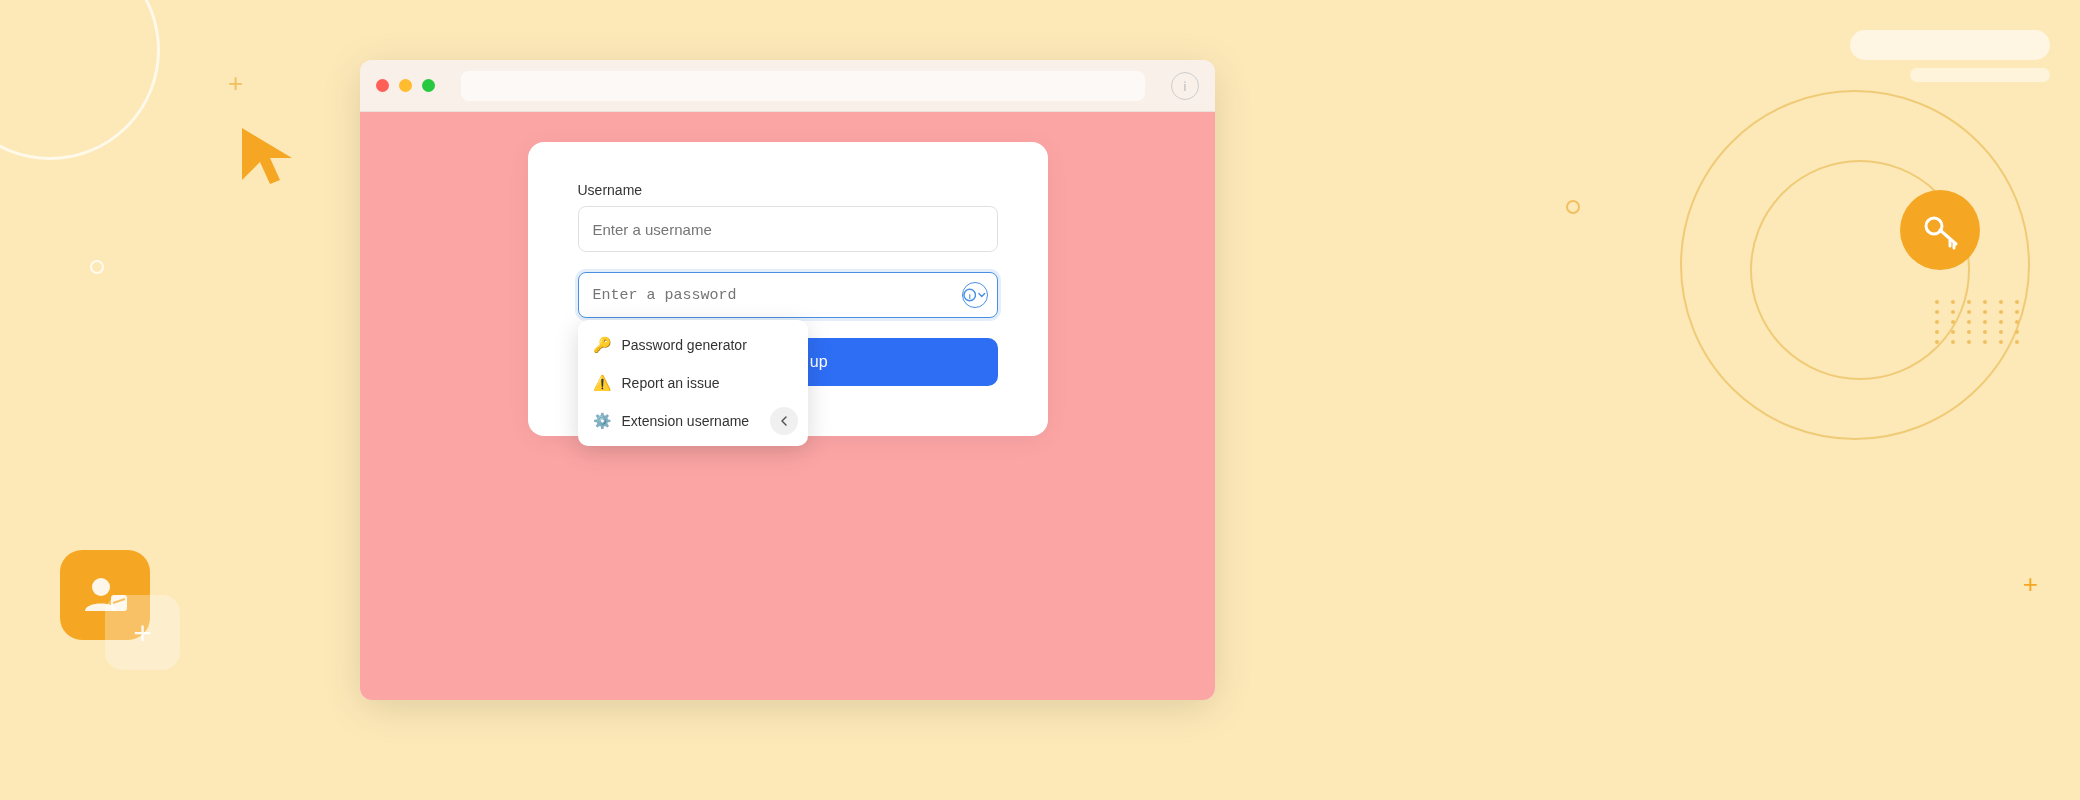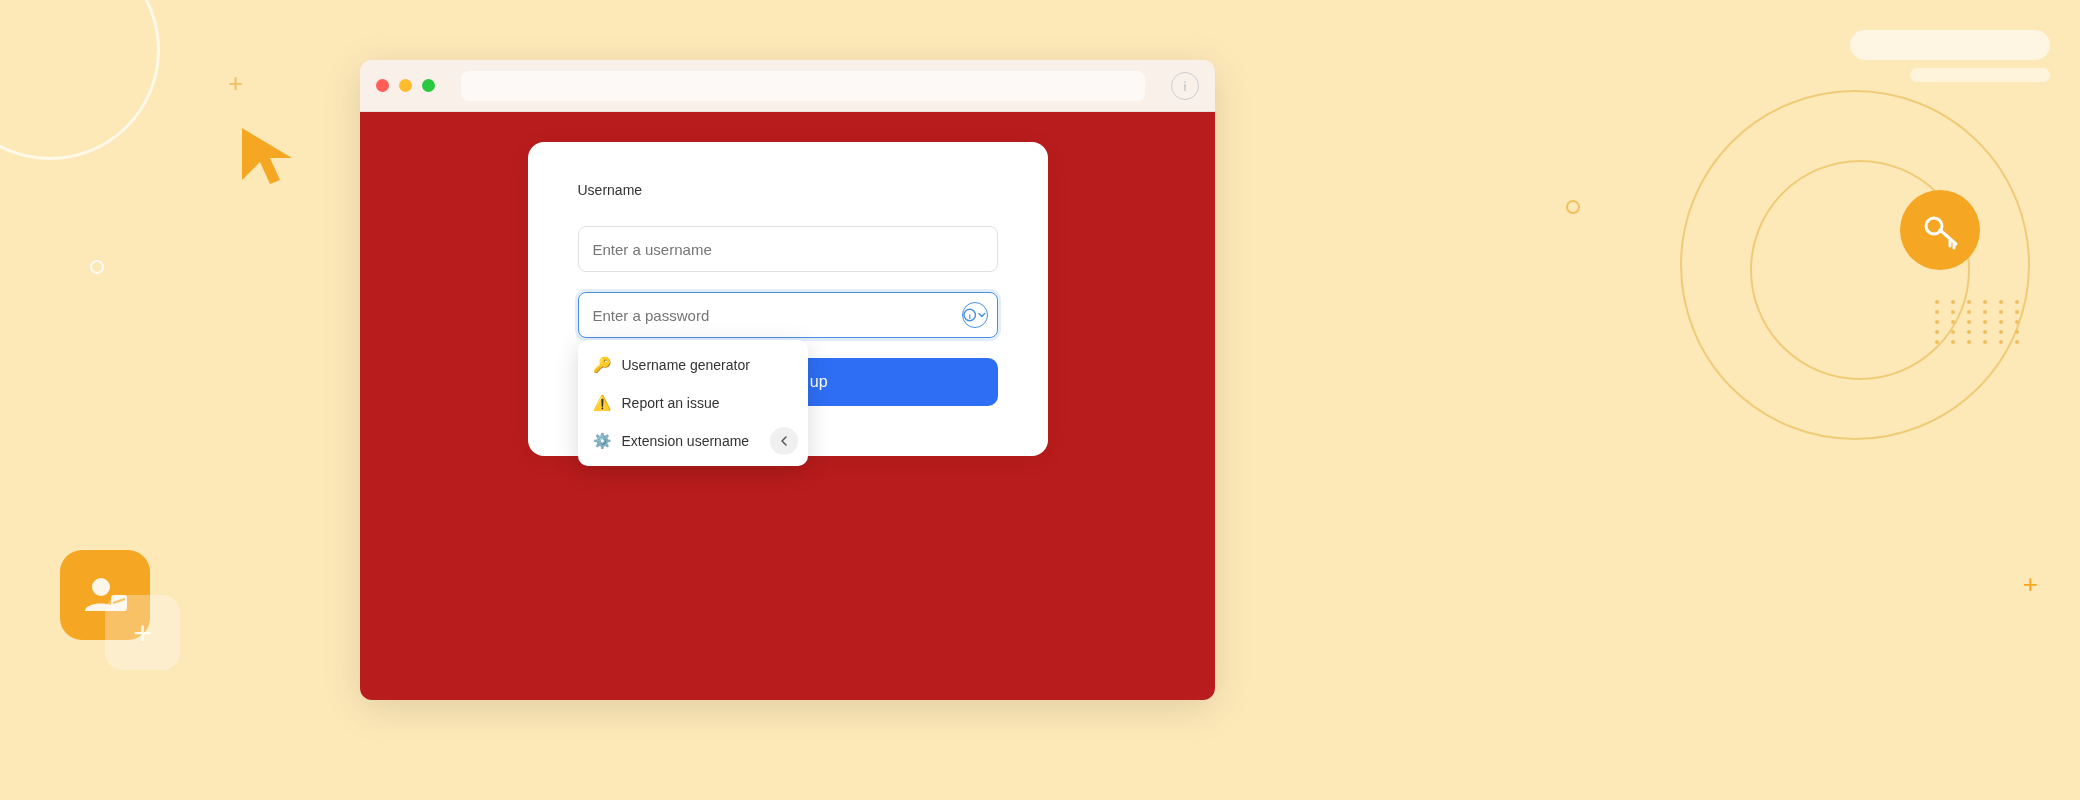--- a/index.html
+++ b/index.html
@@ -159,21 +159,21 @@
       justify-content: center;
       font-size: 13px;
       color: #aaa;
     }
 
     .browser-content {
       padding: 30px;
       display: flex;
       align-items: flex-start;
       justify-content: center;
-      background: #b91c1c;
+      background: #fca5a5;
       height: calc(100% - 52px);
     }
 
     
     .login-card {
       background: #fff;
       border-radius: 16px;
       padding: 40px 50px 50px;
       width: 520px;
       box-shadow: 0 4px 24px rgba(0,0,0,0.06);
@@ -194,37 +194,37 @@
 
     .form-input {
       width: 100%;
       height: 46px;
       border: 1.5px solid #e0e0e0;
       border-radius: 8px;
       padding: 0 14px;
       font-size: 15px;
       color: #888;
       outline: none;
-      margin-top: 20px;
     }
 
     .password-wrapper {
       position: relative;
     }
 
     .password-input {
       width: 100%;
       height: 46px;
       border: 1.5px solid #4a90e2;
       border-radius: 8px;
       padding: 0 44px 0 14px;
       font-size: 15px;
       color: #aaa;
       outline: none;
       box-shadow: 0 0 0 3px rgba(74,144,226,0.15);
+      font-family: Liberation Mono, monospace;
     }
 
     .password-toggle {
       position: absolute;
       right: 10px;
       top: 50%;
       transform: translateY(-50%);
       width: 26px;
       height: 26px;
       border-radius: 50%;
@@ -432,21 +432,21 @@
             </svg>
             <svg width="10" height="10" viewBox="0 0 10 10" fill="none" style="margin-left:1px;">
               <path d="M2 3.5 L5 6.5 L8 3.5" stroke="#4a90e2" stroke-width="1.5" stroke-linecap="round" stroke-linejoin="round"></path>
             </svg>
           </div>
 
           
           <div class="dropdown-menu">
             <div class="dropdown-item">
               <span class="dropdown-item-icon">🔑</span>
-              <span>Username generator</span>
+              <span>Password generator</span>
             </div>
             <div class="dropdown-item">
               <span class="dropdown-item-icon" style="color:#555;">⚠️</span>
               <span>Report an issue</span>
             </div>
             <div class="dropdown-item">
               <span class="dropdown-item-icon">⚙️</span>
               <span>Extension username</span>
               <div class="dropdown-back-btn">
                 <svg width="12" height="12" viewBox="0 0 12 12" fill="none">

